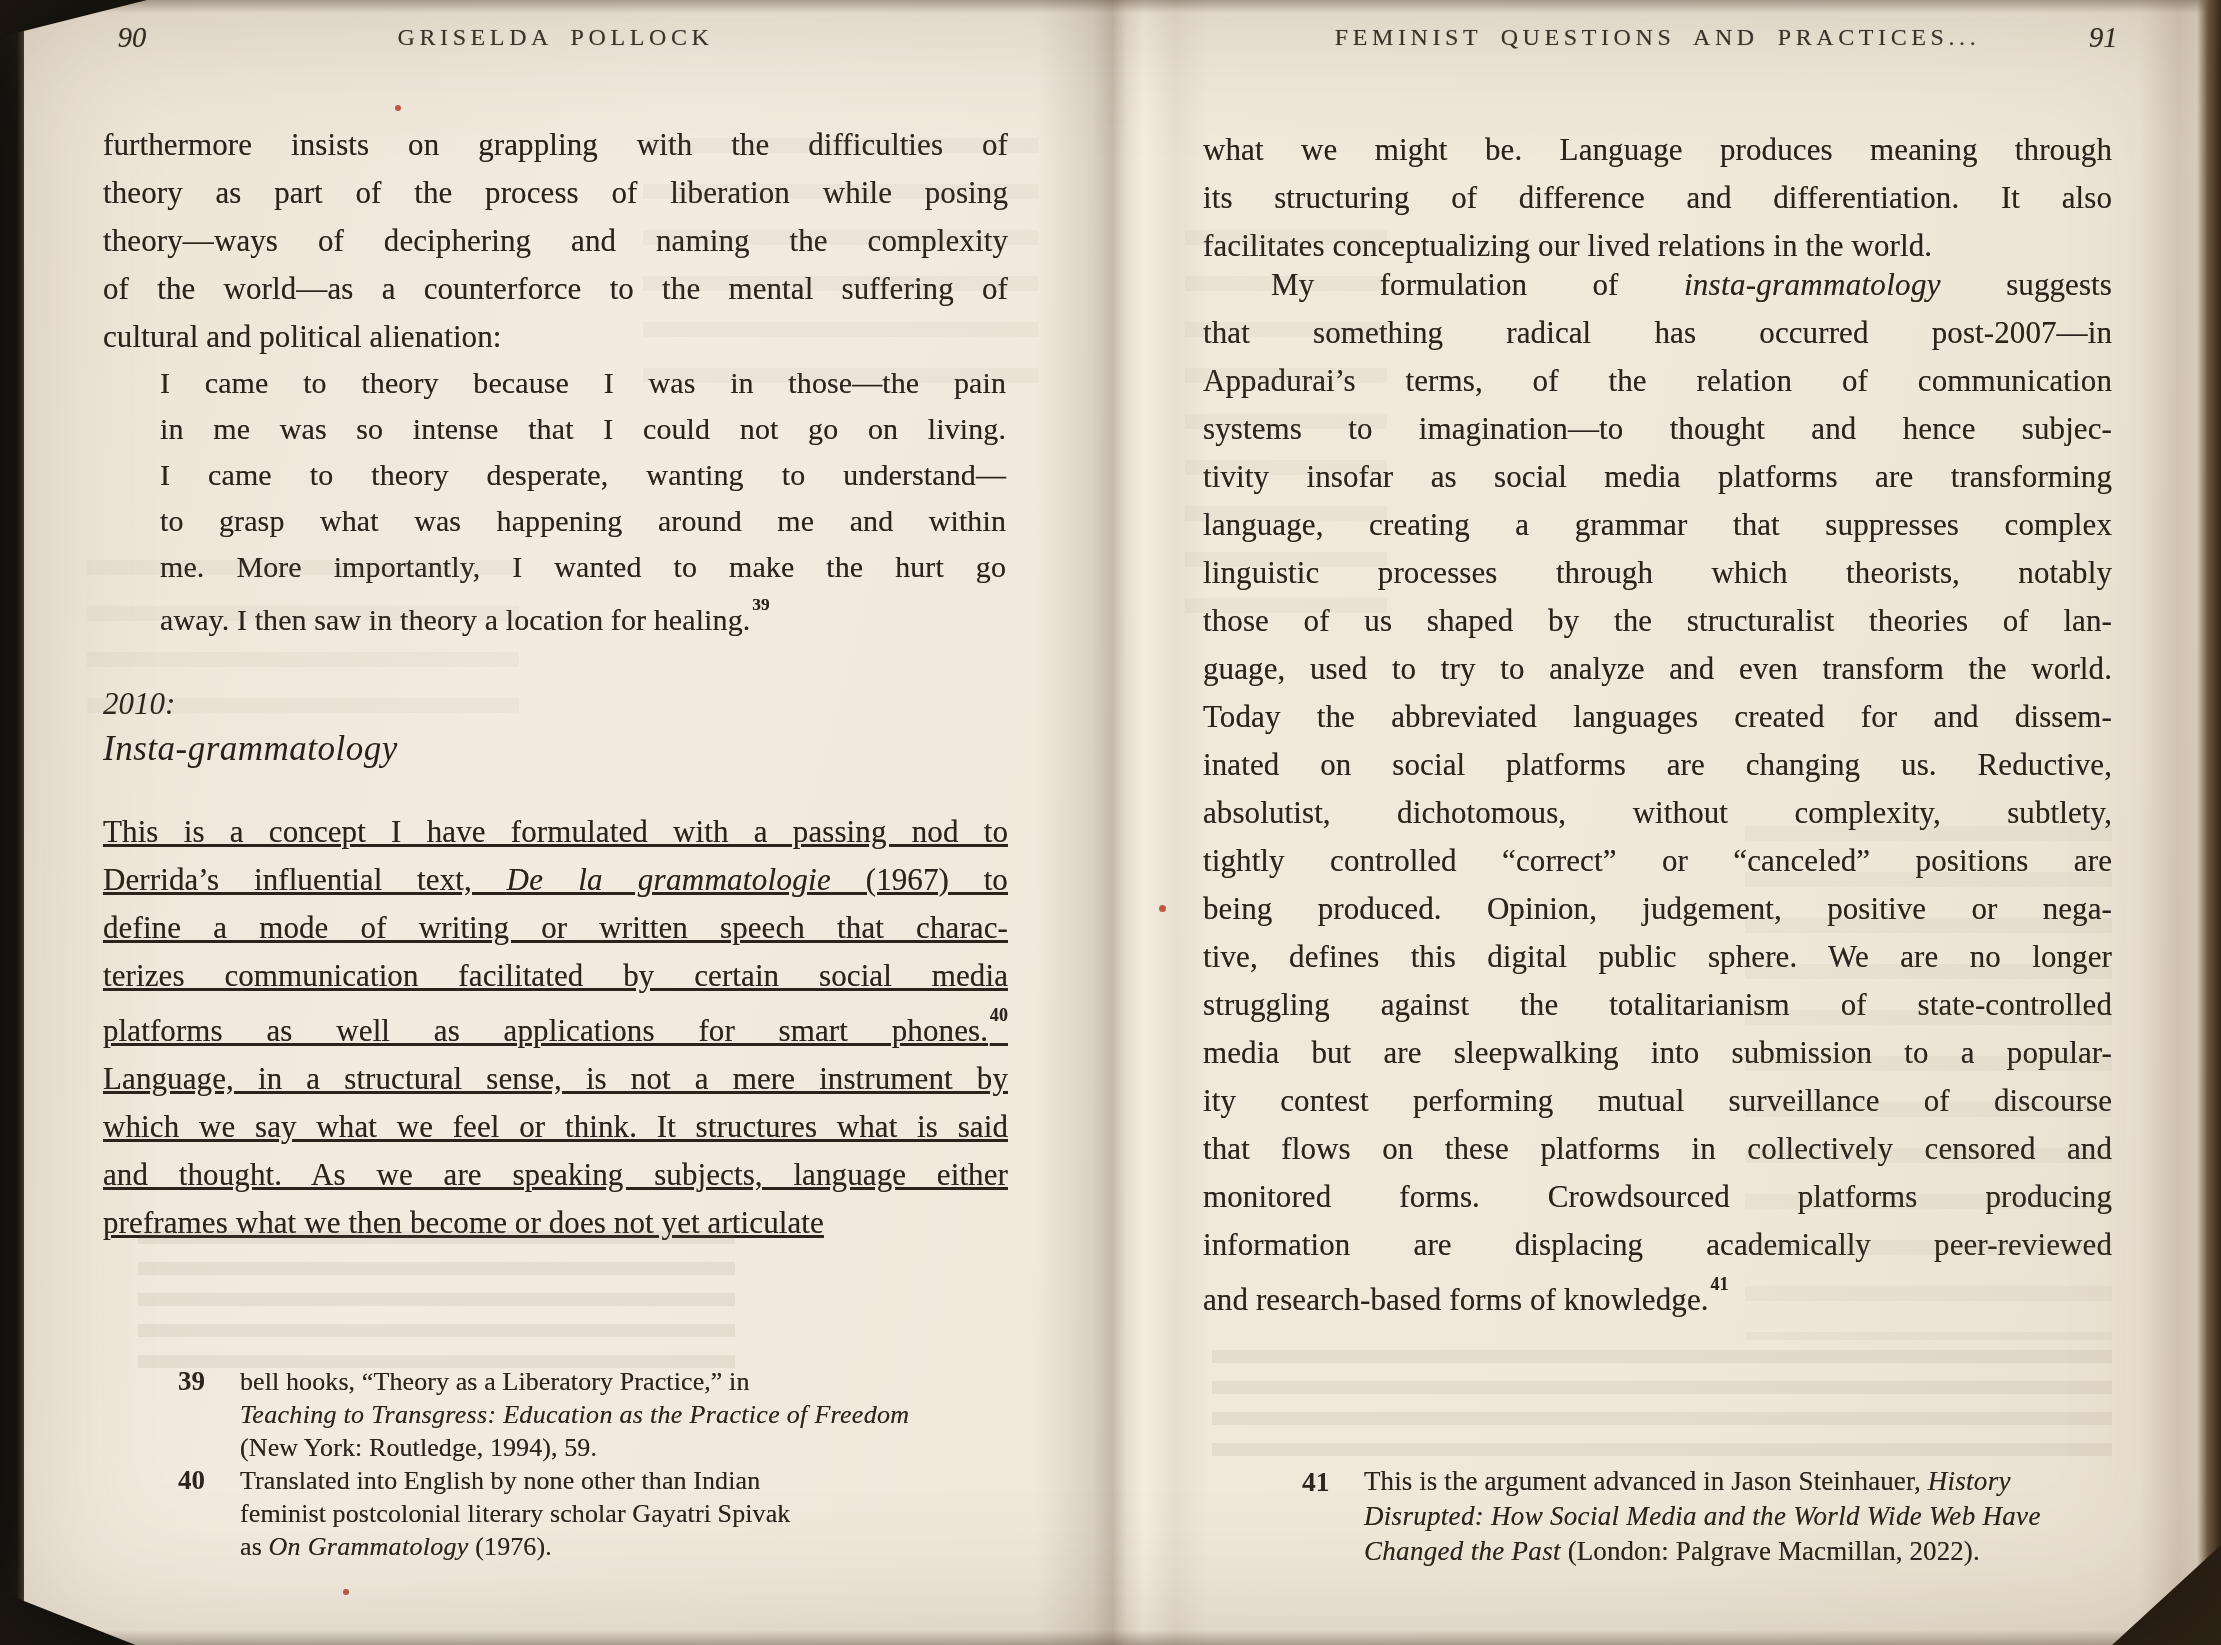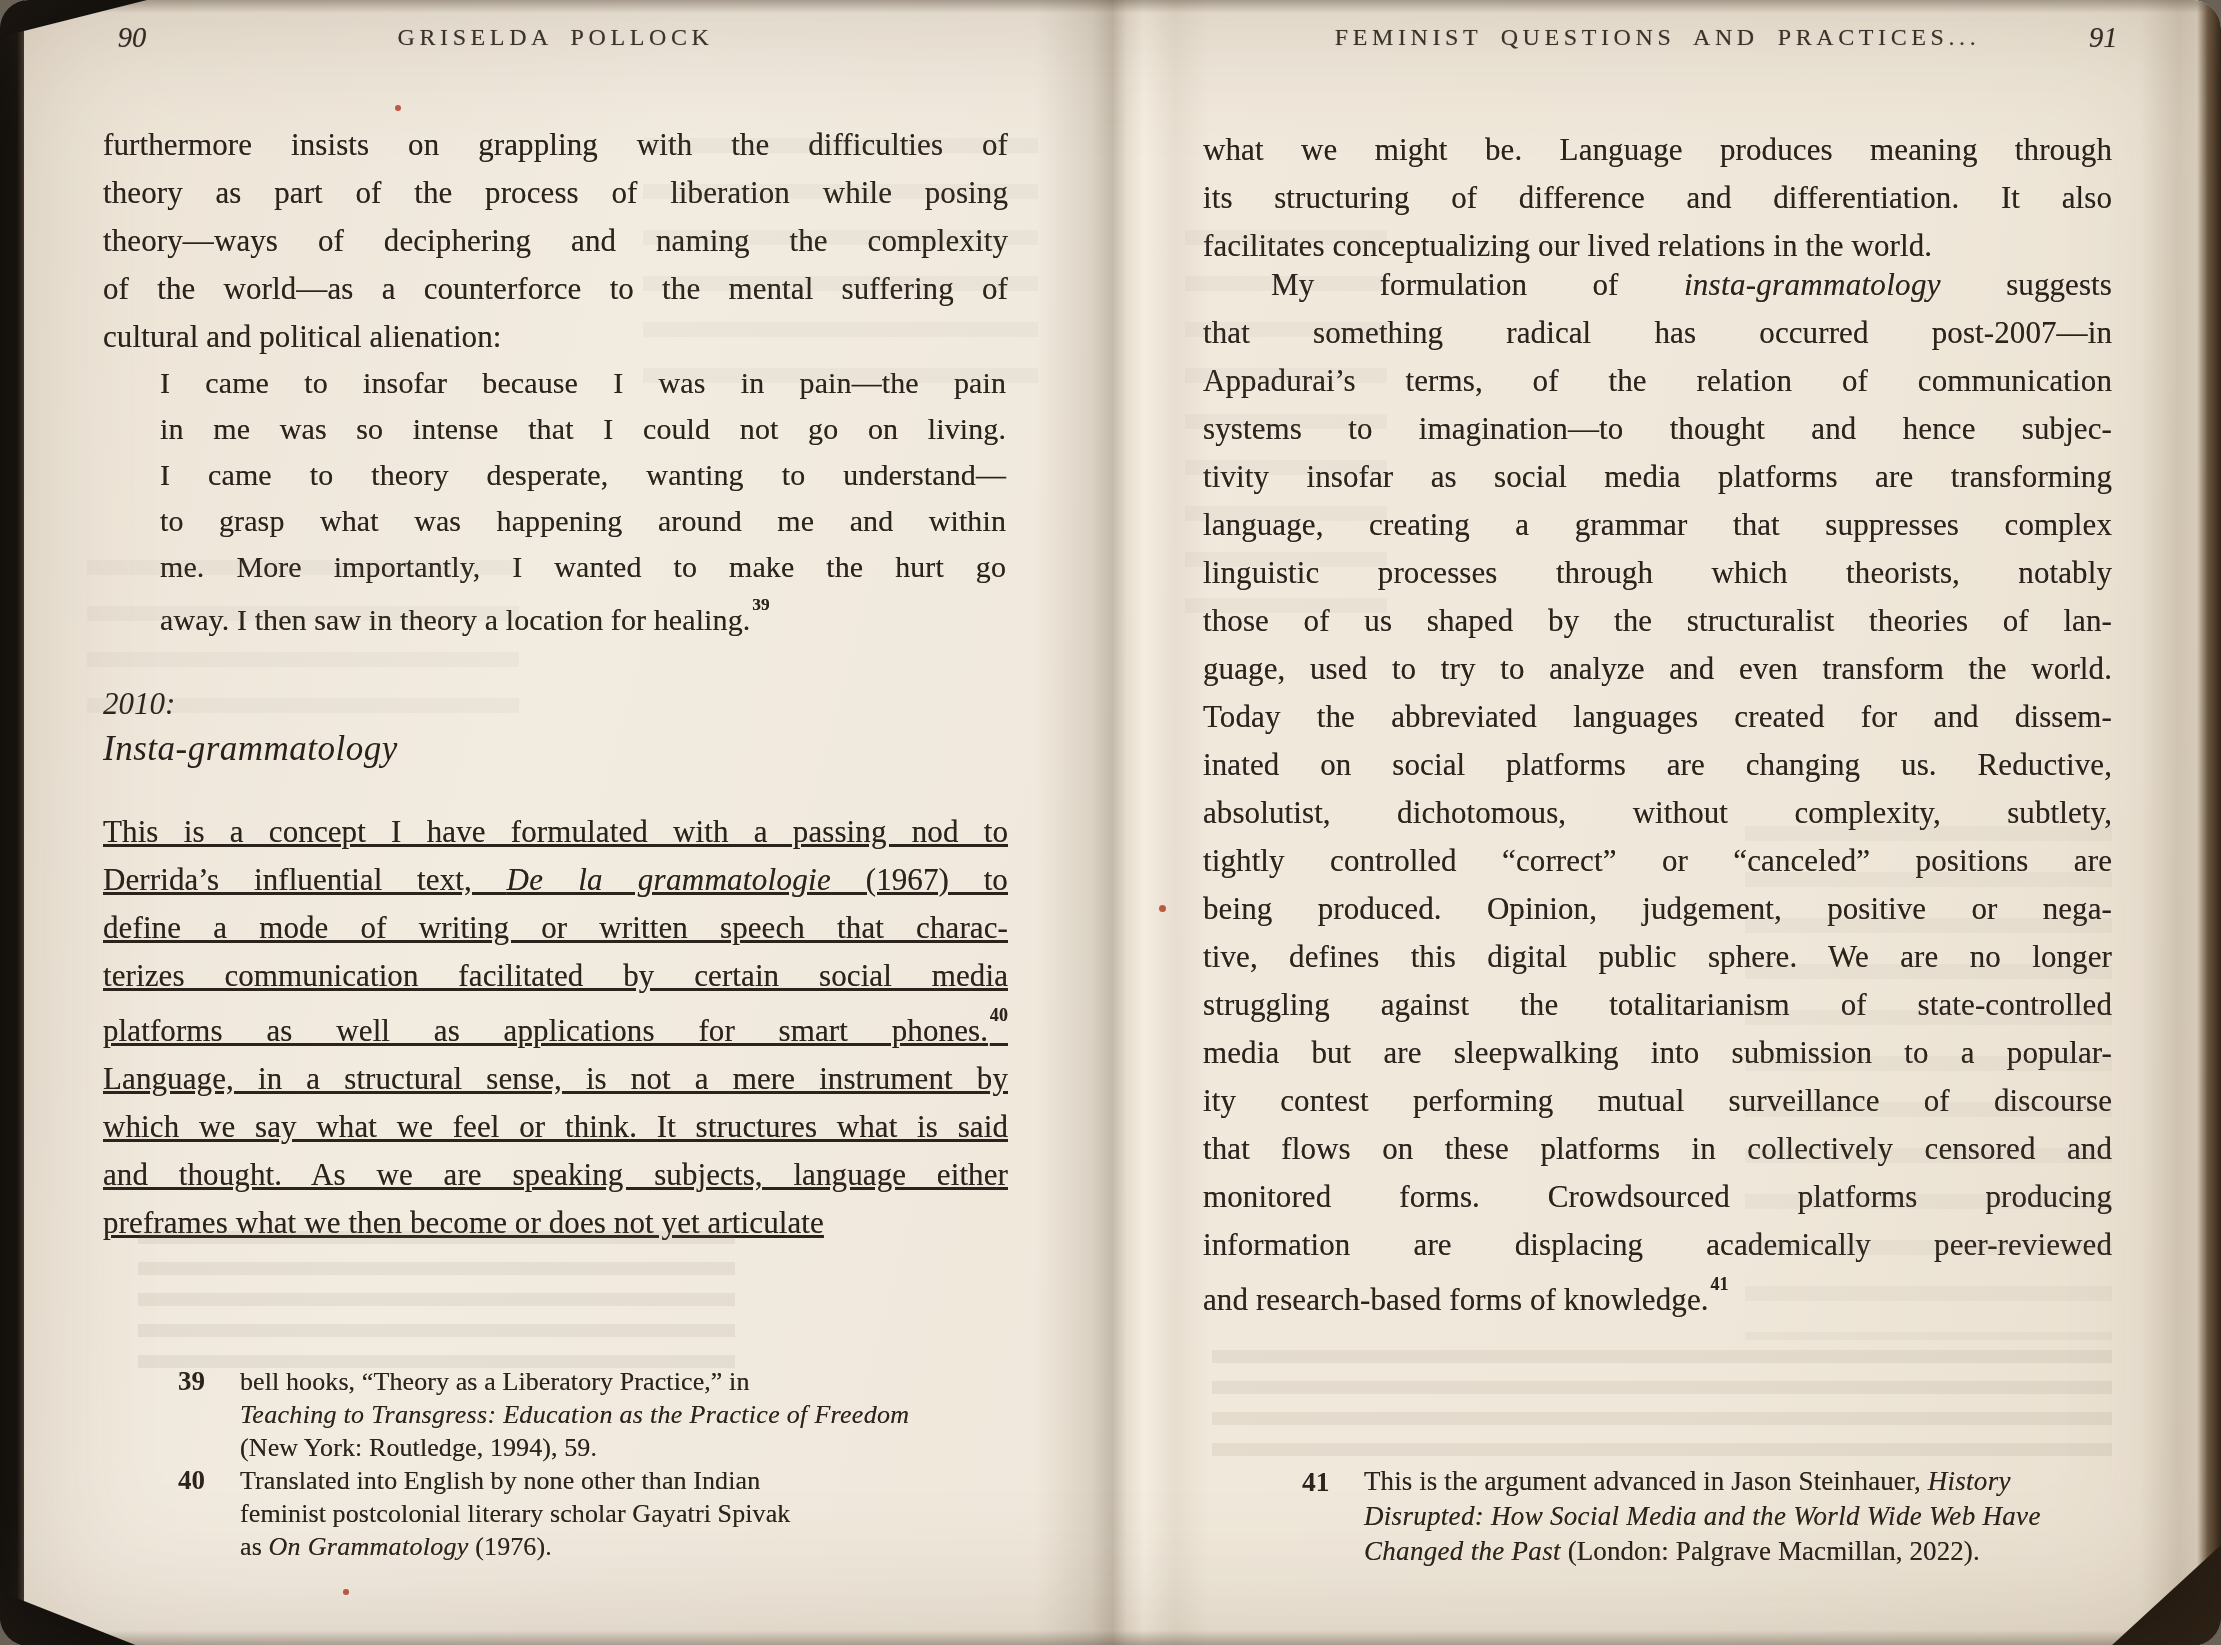--- a/index.html
+++ b/index.html
@@ -1,21 +1,20 @@
 <!DOCTYPE html>
 <html style="font-size:14.7px"><head>
 <meta charset="utf-8">
 <style>
   html,body{margin:0;padding:0;background:#6b6257;}
   .spread{
     position:relative;width:2221px;height:1646px;overflow:hidden;
     background:linear-gradient(100deg,#ece4d6 0%,#f1eadd 30%,#efe7da 55%,#ece3d4 80%,#e6dccb 100%);
     font-family:"Liberation Serif","DejaVu Serif",serif;
     color:#2b241d;
-    border-radius:29px;
   }
   .page{position:absolute;top:0;height:100%;}
   .page-left{left:24px;width:1084px;background:linear-gradient(105deg,#ece3d5 0%,#f2ebe0 45%,#efe7da 100%);}
   .page-right{left:1107px;width:1096px;background:linear-gradient(100deg,#f1e9dc 0%,#efe7d9 60%,#e9dfcf 100%);}
   .header{position:absolute;top:24px;height:37px;font-size:24px;letter-spacing:4.6px;word-spacing:8.3px;color:#37302a;text-align:center;text-shadow:0 0 0.9px rgba(55,48,42,.4);}
   .header .pagenum{position:absolute;top:-1.8px;font-style:italic;font-size:28.5px;letter-spacing:0;color:#2e2822;}
   .hdr-left{left:79px;width:905px;}
   .hdr-left .pagenum{left:14.7px;}
   .hdr-right{left:96px;width:909px;}
   .hdr-right .pagenum{right:-5.5px;}
@@ -64,21 +63,21 @@
 
     <div class="block" style="top:121px;left:79px;width:905px;">
         <div class="tline">furthermore insists on grappling with the difficulties of</div>
         <div class="tline">theory as part of the process of liberation while posing</div>
         <div class="tline">theory—ways of deciphering and naming the complexity</div>
         <div class="tline">of the world—as a counterforce to the mental suffering of</div>
         <div class="tline tline-last">cultural and political alienation:</div>
       </div>
 
     <div class="block quote" style="top:360px;left:136px;width:846px;">
-        <div class="tline">I came to insofar because I was in pain—the pain</div>
+        <div class="tline">I came to theory because I was in those—the pain</div>
         <div class="tline">in me was so intense that I could not go on living.</div>
         <div class="tline">I came to theory desperate, wanting to understand—</div>
         <div class="tline">to grasp what was happening around me and within</div>
         <div class="tline">me. More importantly, I wanted to make the hurt go</div>
         <div class="tline tline-last">away. I then saw in theory a location for healing.<sup>39</sup></div>
       </div>
 
     <div class="block heading" style="top:683px;left:79px;width:905px;">
       <div class="h1">2010:</div>
       <div class="h2">Insta-grammatology</div>

